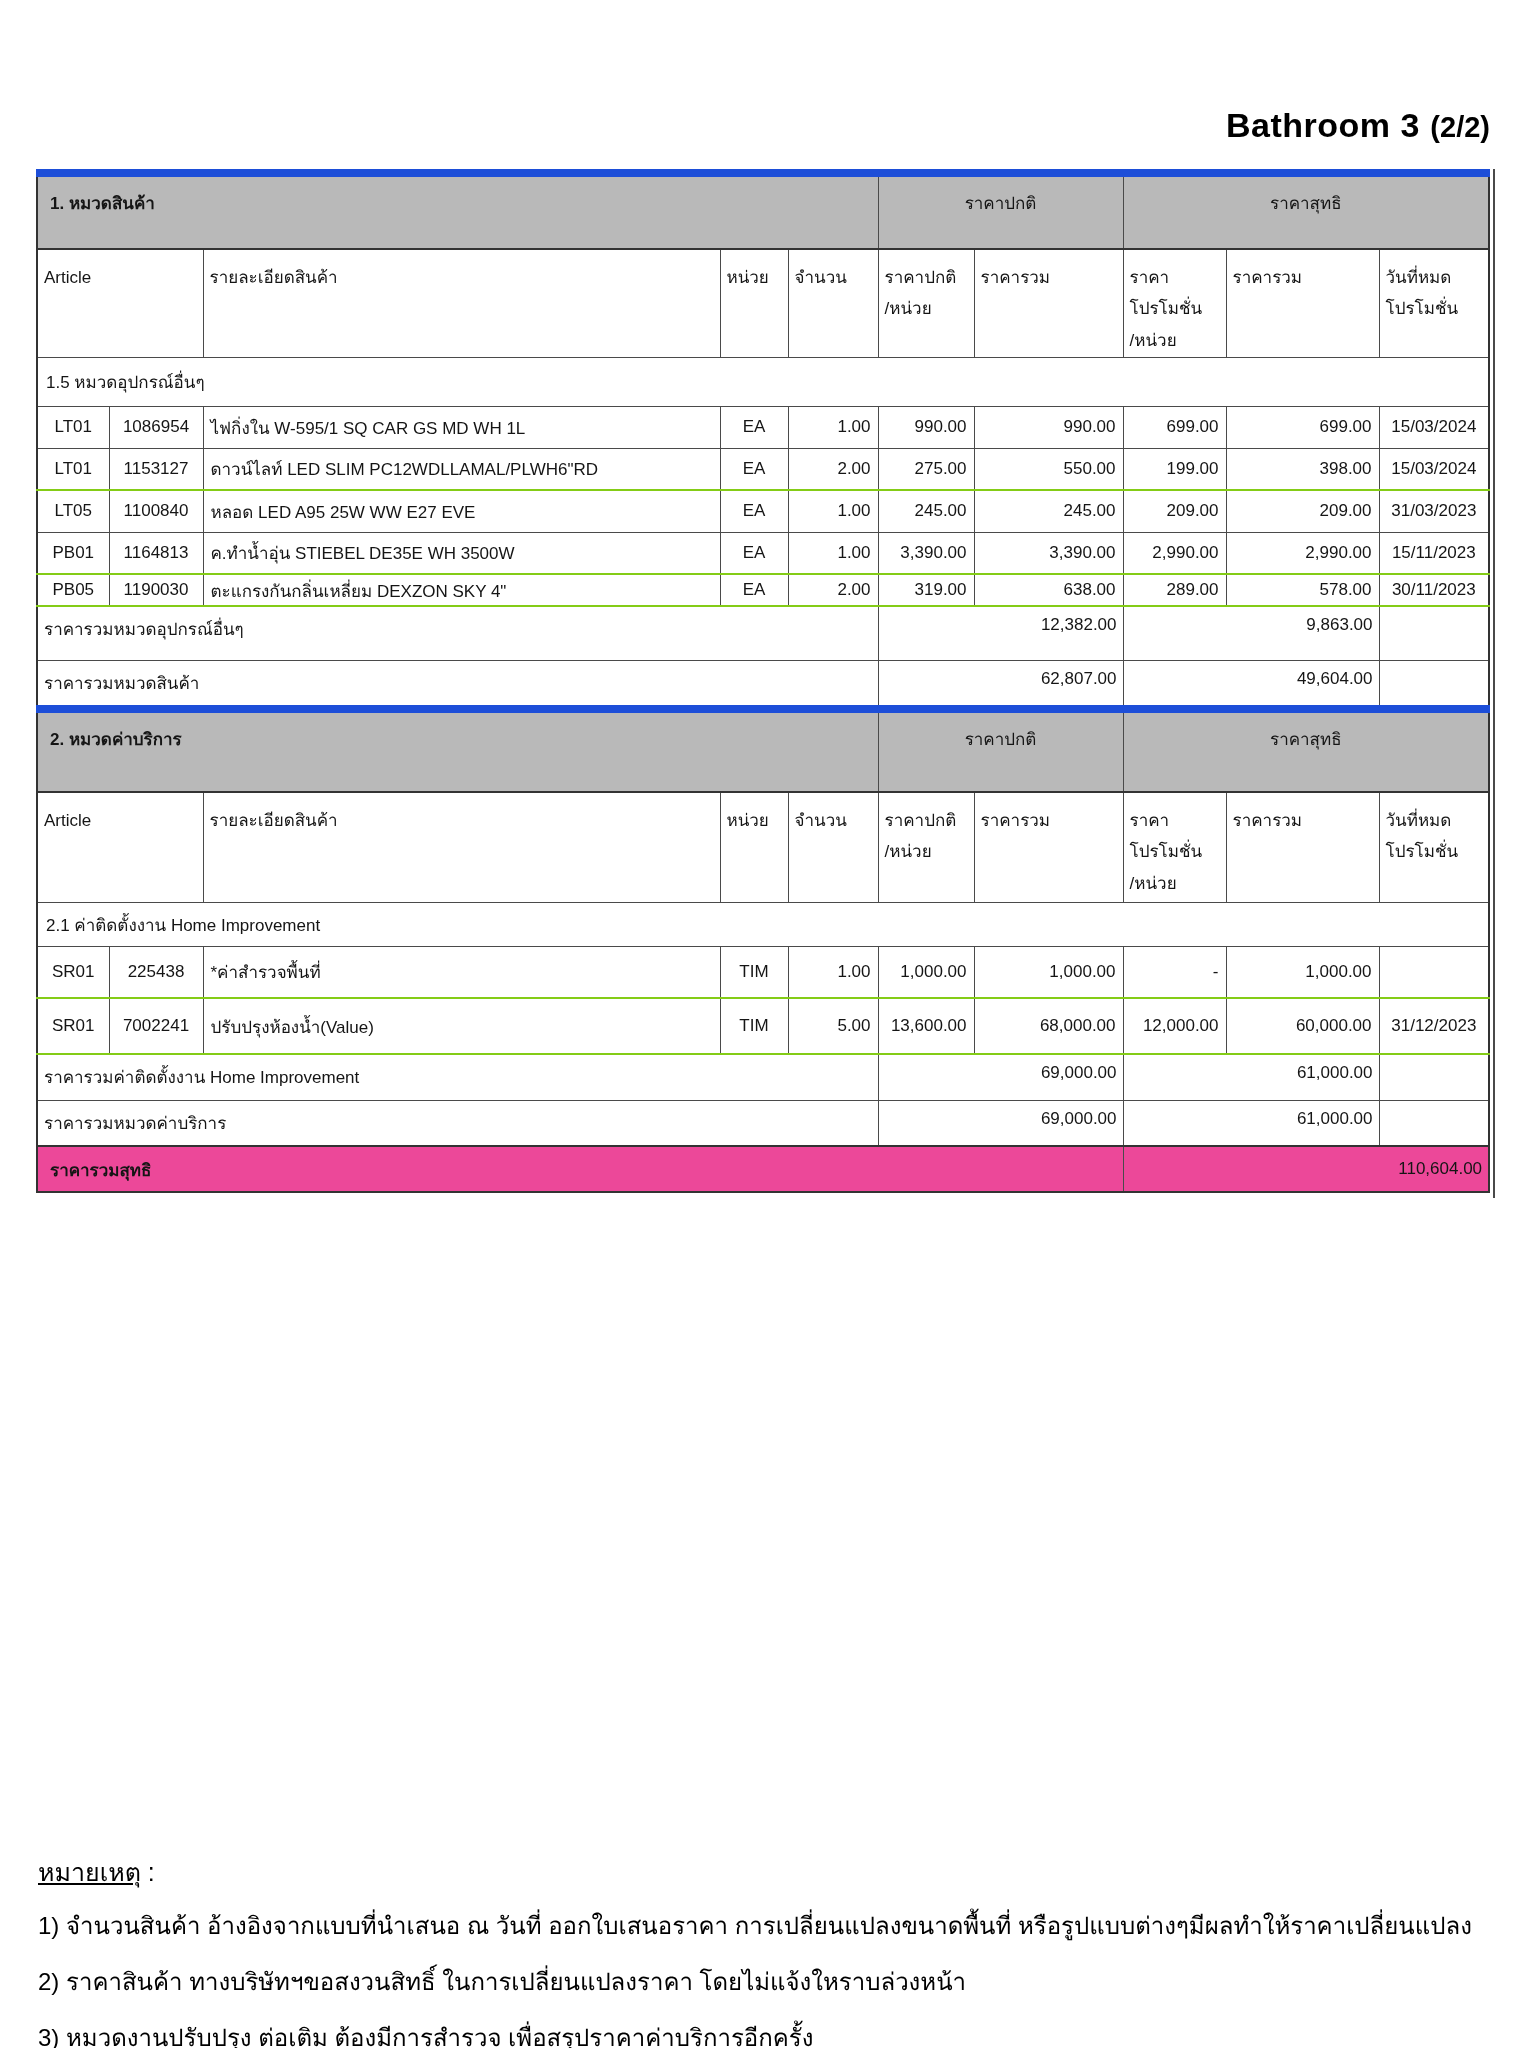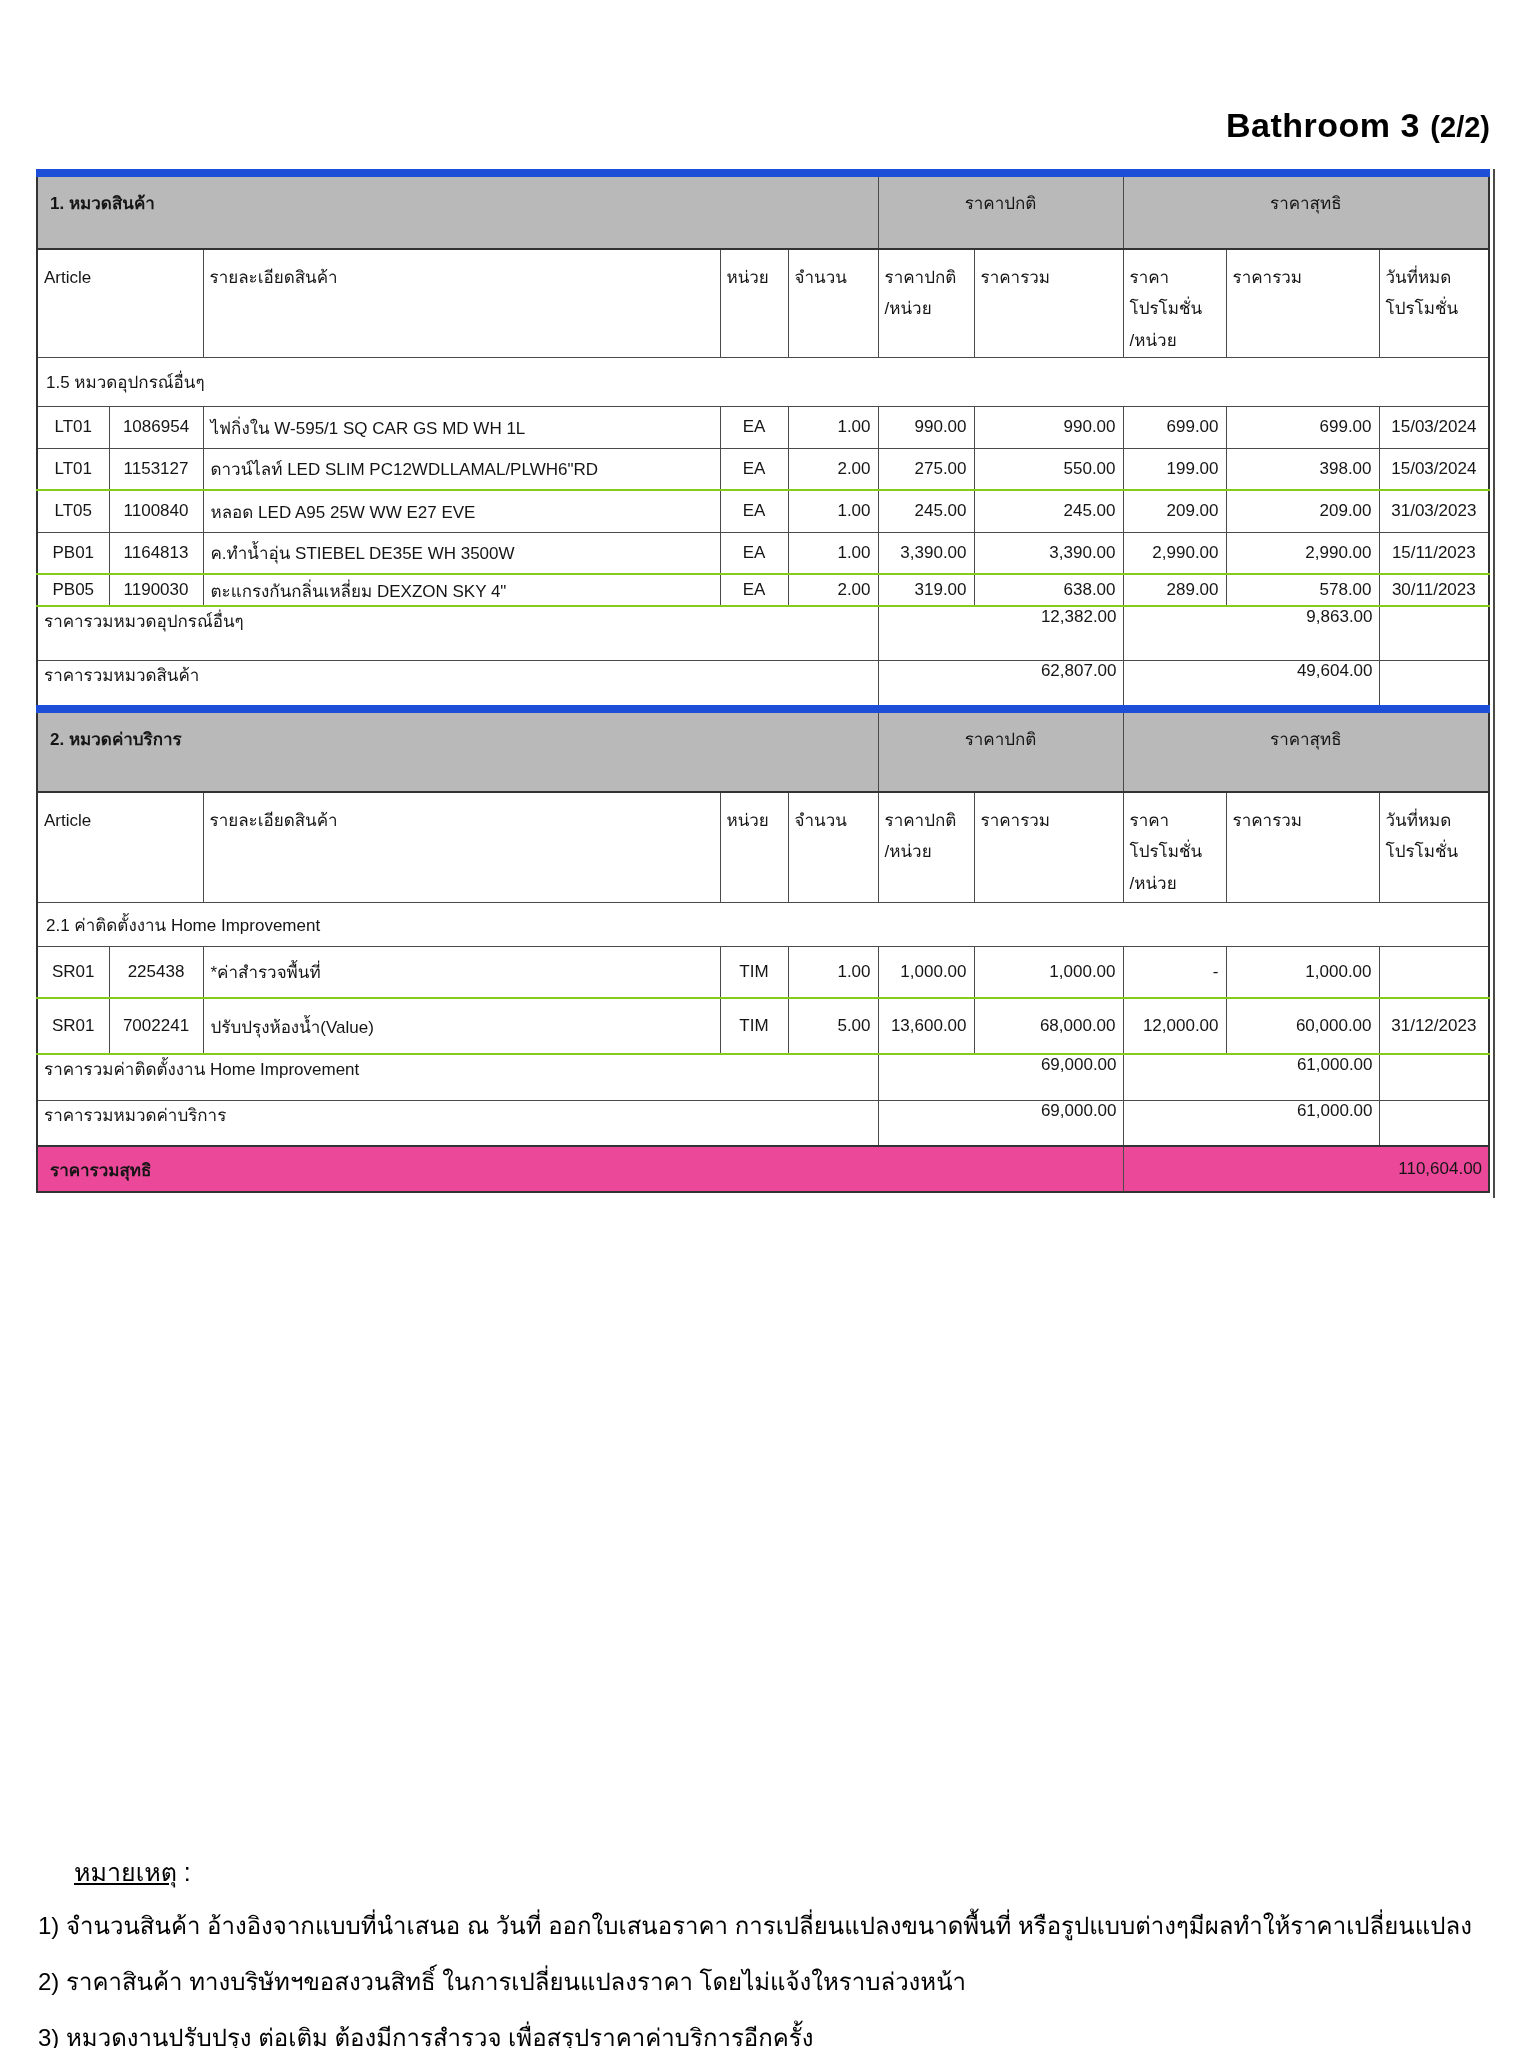--- a/index.html
+++ b/index.html
@@ -27,34 +27,34 @@
     background:#b9b9b9;vertical-align:top;padding-top:12px;
     font-weight:bold;border-top:8px solid #1d4ed8;border-bottom:2px solid #333;
   }
   tr.band td.band-label{text-align:left;padding-left:12px;}
   tr.band td.band-mid{text-align:center;font-weight:normal;}
   tr.colhead td{
     vertical-align:top;text-align:left;padding-top:12px;line-height:1.85;
   }
   tr.section td{text-align:left;padding-left:8px;}
   tr.data td{padding:0 7px;}
-  tr.sum td{vertical-align:top;padding-top:0;}
+  tr.sum td{vertical-align:top;padding-top:8px;}
   tr.grand td{
     background:#ec4899;border-top:2px solid #333;border-bottom:2px solid #333;margin-top:44px;
   }
   .c{text-align:center;}
   .r{text-align:right;}
   .l{text-align:left;}
   tr.thick-top td{border-top:2px solid #84cc16;}
   .edge-line{
     position:absolute;left:1493px;top:169px;width:2px;height:1029px;
     background:#4a4a4a;
   }
   .notes{position:absolute;left:38px;top:1852px;width:1470px;font-size:24px;color:#000;}
-  .notes .nh{margin-bottom:14px;font-size:25px;margin-left:36px;}
+  .notes .nh{margin-bottom:14px;font-size:25px;}
   .notes .nh .u{text-decoration:underline;}
   .notes .nline{margin-bottom:17px;white-space:nowrap;}
 </style>
 </head>
 <body>
 
 <div class="page-title">
   <span class="t-main">Bathroom 3</span>
   <span class="t-page">(2/2)</span>
 </div>

